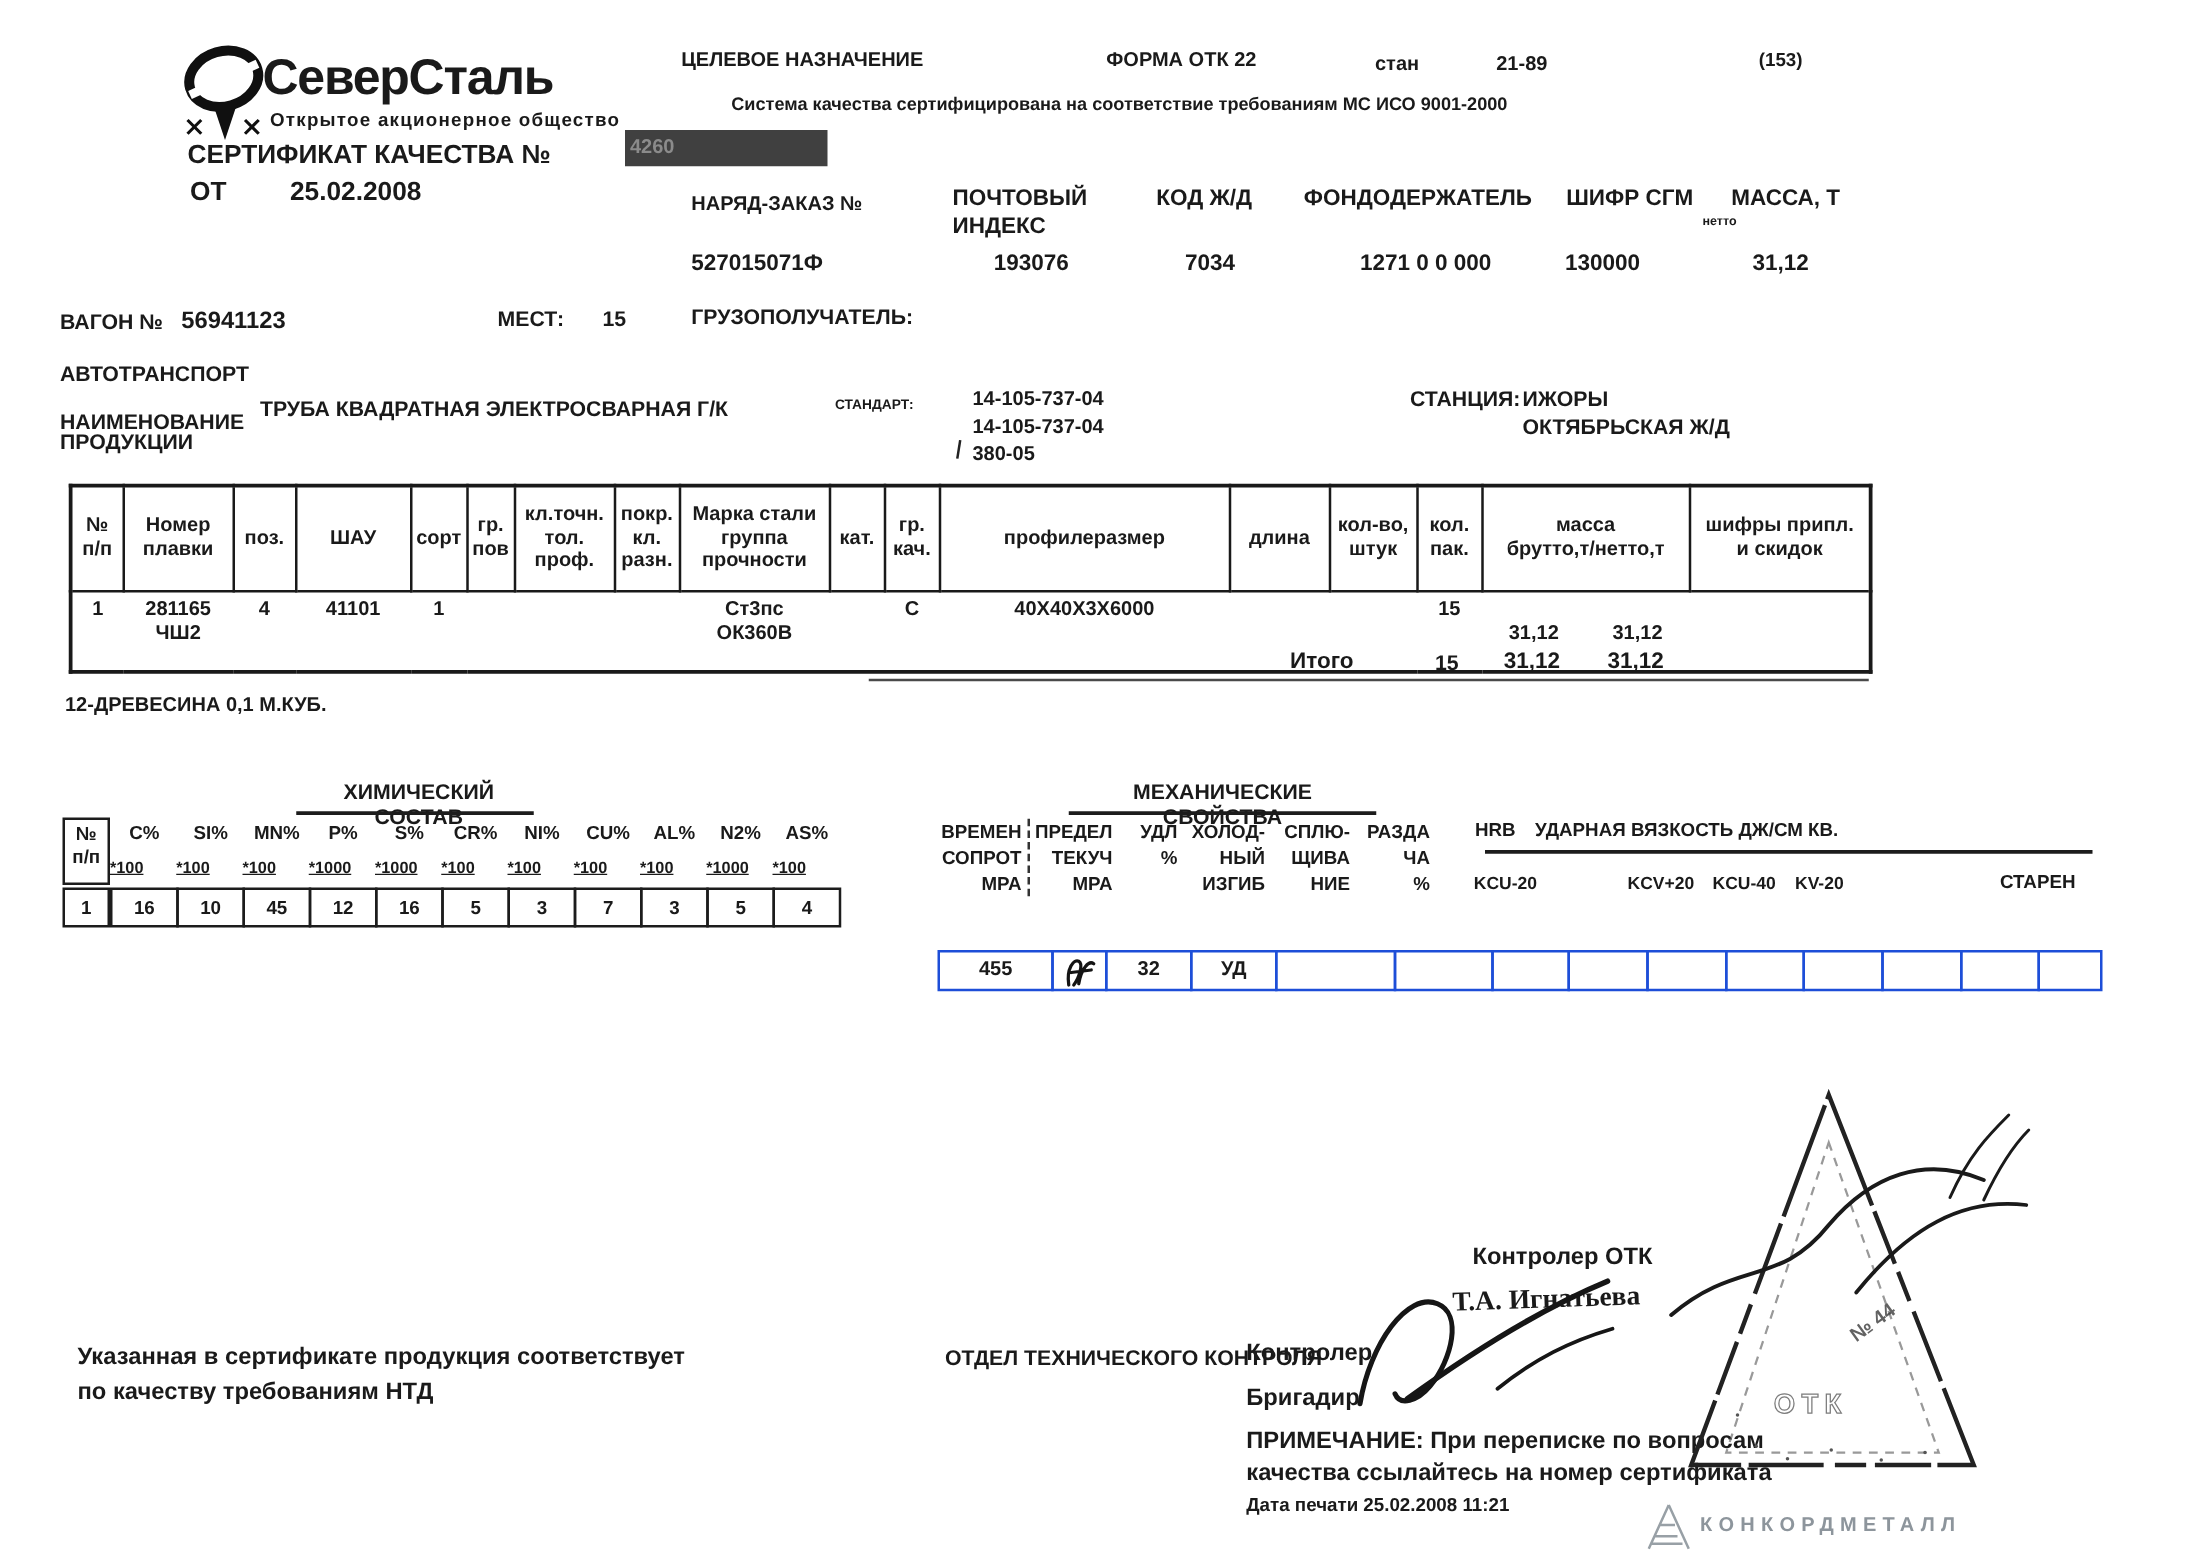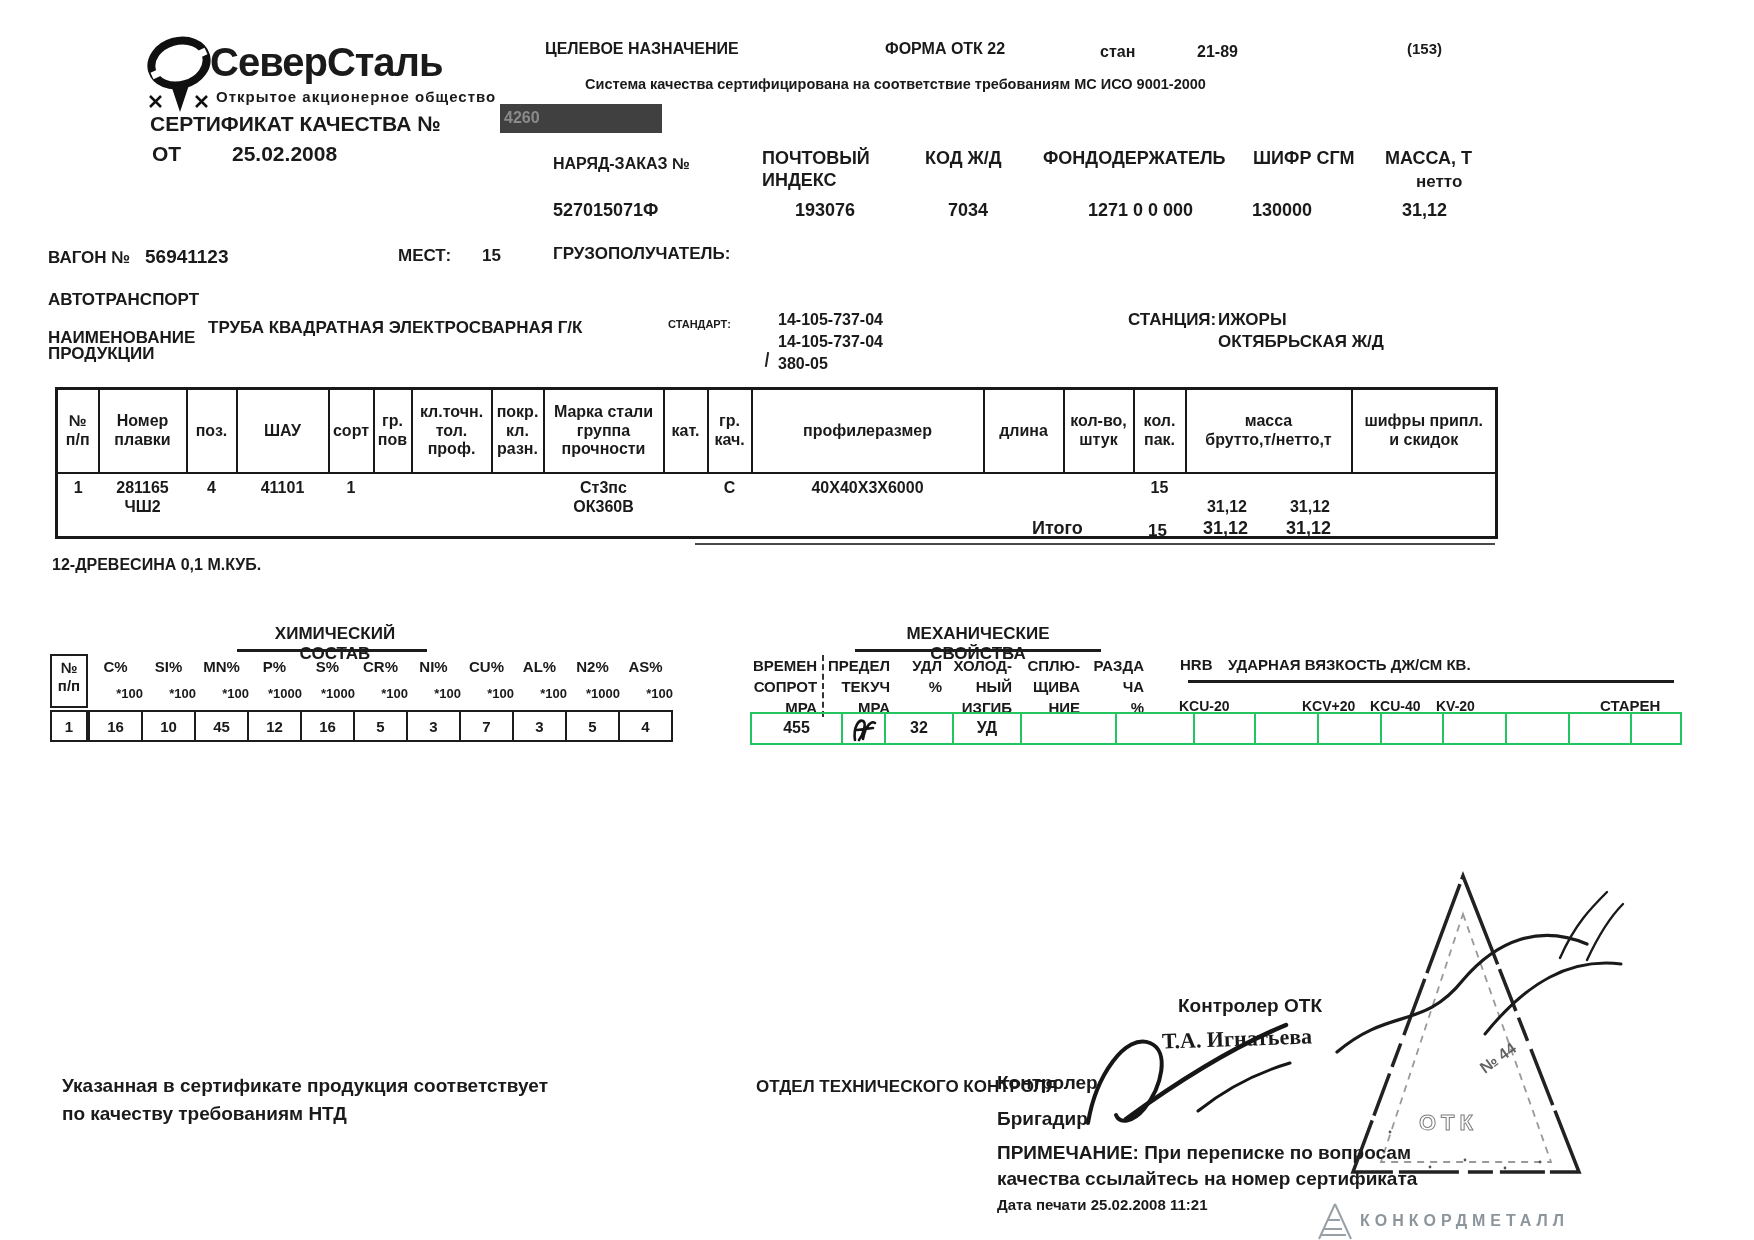--- a/index.html
+++ b/index.html
@@ -14,30 +14,30 @@
   
   table.main{border-collapse:collapse;table-layout:fixed;width:1440px;background:#fff;}
   table.main{border:3px solid #191919;}
   table.main th{border:2px solid #191919;font-size:16px;font-weight:700;text-align:center;
     vertical-align:middle;padding:2px 1px;line-height:1.18;white-space:pre-line;height:78px;}
   table.main td{border:none;font-size:16px;font-weight:700;text-align:center;vertical-align:top;
     padding:4px 0 0 0;line-height:1.2;height:40px;white-space:pre-line;}
   .massflex{display:flex;justify-content:space-around;}
   
   .chemel{font-size:15px;text-align:center;}
-  .chemmult{font-size:13px;text-align:right;}
+  .chemmult{font-size:13px;text-align:left;text-decoration:underline;}
   .chembox{box-sizing:border-box;border:2px solid #1c1c1c;height:32px;
     font-size:15px;text-align:center;padding-top:6px;}
   .cells{display:flex;}
   .cells > div{margin-left:-2px;}
   .cells > div:first-child{margin-left:0;}
   
   .mechhead{font-size:15px;line-height:21px;white-space:pre-line;text-align:right;}
-  .mechbox{box-sizing:border-box;border:2px solid #22c55e;height:33px;
-    font-size:16px;text-align:center;padding-top:5px;}
+  .mechbox{box-sizing:border-box;border:2px solid #1d4ed8;height:33px;
+    font-size:16px;text-align:center;padding-top:5px;margin-top:48px;}
   .rule{background:#1c1c1c;}
   .gray{color:#8d959c;}
 </style>
 </head>
 <body>
 
 <svg class="abs" style="left:146px;top:36px" width="66" height="80" viewBox="0 0 66 80">
   <ellipse cx="33" cy="27" rx="28" ry="22" fill="none" stroke="#101010" stroke-width="8" transform="rotate(-16 33 27)"></ellipse>
   <line x1="6" y1="40" x2="60" y2="15" stroke="#ffffff" stroke-width="7"></line>
   <path d="M24 46 L44 46 L34 76 Z" fill="#101010"></path>
@@ -60,21 +60,21 @@
 <div class="abs" style="left:1407px;top:40px;font-size:15px">(153)</div>
 <div class="abs" style="left:585px;top:76px;font-size:14.5px">Система качества сертифицирована на соответствие требованиям МС ИСО 9001-2000</div>
 
 <div class="abs" style="left:553px;top:155px;font-size:16px">НАРЯД-ЗАКАЗ №</div>
 <div class="abs pre" style="left:762px;top:148px;font-size:18px">ПОЧТОВЫЙ
 ИНДЕКС</div>
 <div class="abs" style="left:925px;top:148px;font-size:18px">КОД Ж/Д</div>
 <div class="abs" style="left:1043px;top:148px;font-size:18px">ФОНДОДЕРЖАТЕЛЬ</div>
 <div class="abs" style="left:1253px;top:148px;font-size:18px">ШИФР СГМ</div>
 <div class="abs" style="left:1385px;top:148px;font-size:18px">МАССА, Т</div>
-<div class="abs" style="left:1416px;top:172px;font-size:17px">нетто</div>
+<div class="abs" style="left:1362px;top:172px;font-size:10px">нетто</div>
 
 <div class="abs" style="left:553px;top:200px;font-size:18px">527015071Ф</div>
 <div class="abs" style="left:795px;top:200px;font-size:18px">193076</div>
 <div class="abs" style="left:948px;top:200px;font-size:18px">7034</div>
 <div class="abs" style="left:1088px;top:200px;font-size:18px">1271 0 0 000</div>
 <div class="abs" style="left:1252px;top:200px;font-size:18px">130000</div>
 <div class="abs" style="left:1402px;top:200px;font-size:18px">31,12</div>
 
 <div class="abs" style="left:48px;top:248px;font-size:17px">ВАГОН №</div>
 <div class="abs" style="left:145px;top:246px;font-size:19px">56941123</div>

